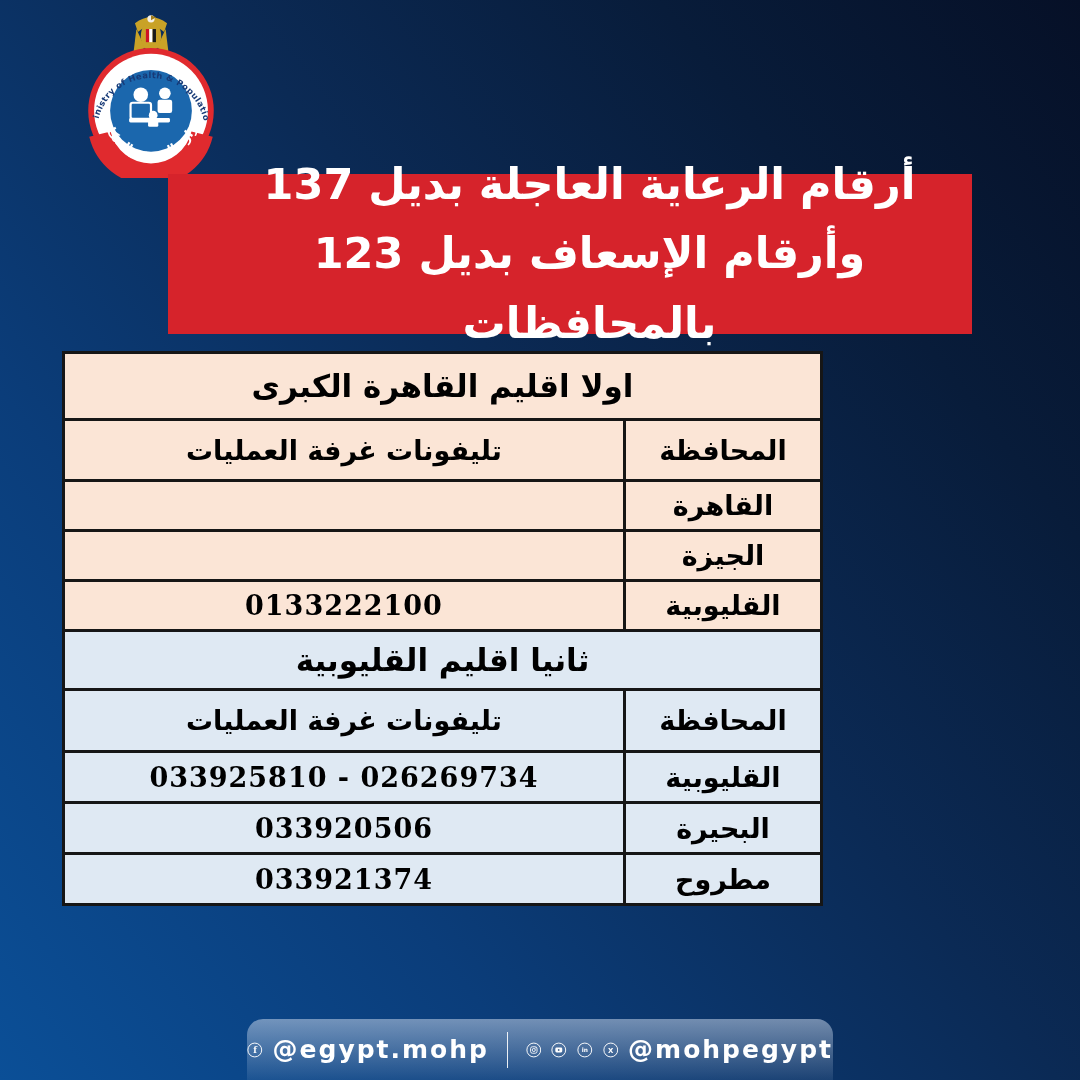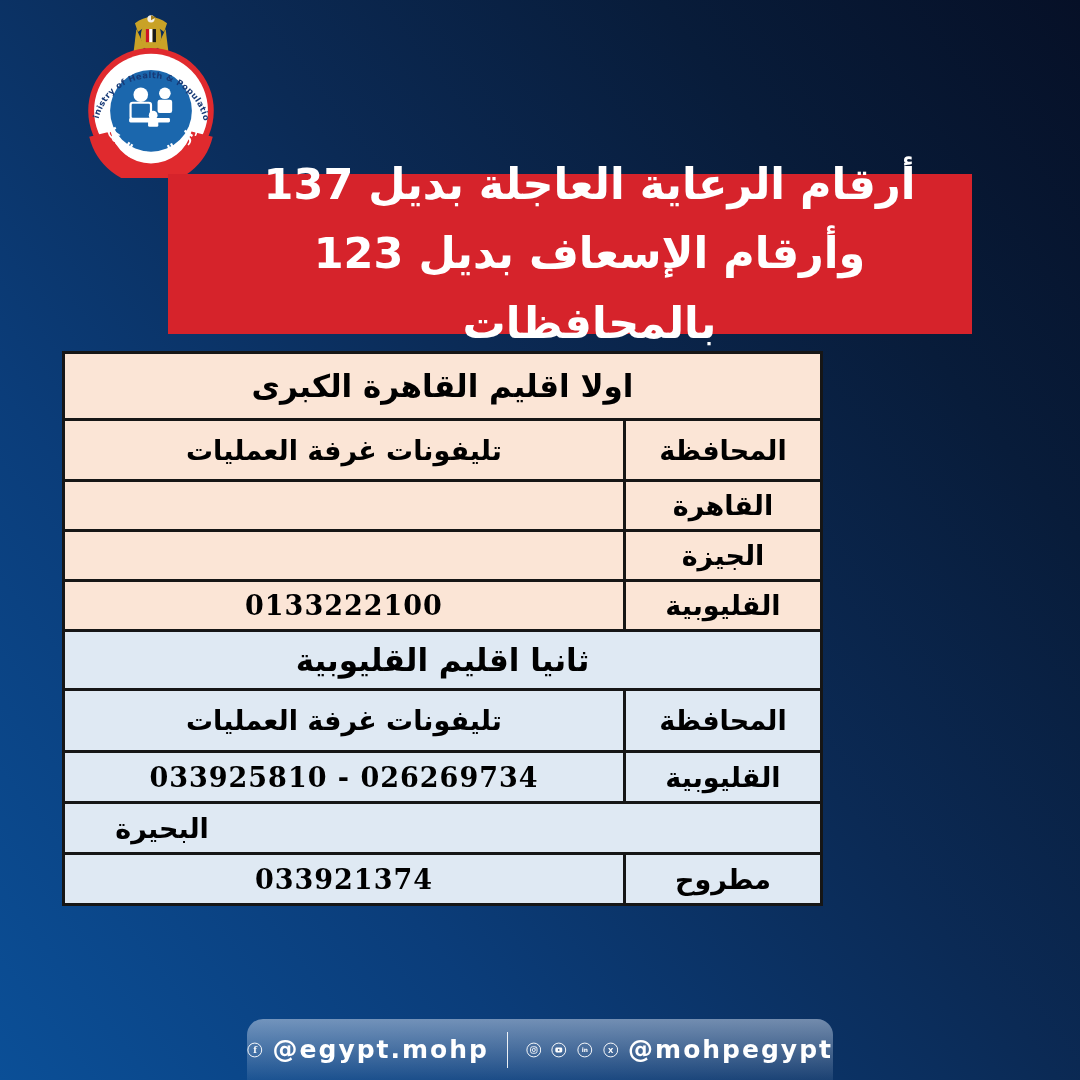--- a/index.html
+++ b/index.html
@@ -151,20 +151,21 @@
       <div class="sec-title">ثانيا اقليم القليوبية</div>
       <div class="trow head">
         <div class="cell phone">تليفونات غرفة العمليات</div>
         <div class="cell gov">المحافظة</div>
       </div>
       <div class="trow">
         <div class="cell phone num">033925810 - 026269734</div>
         <div class="cell gov">القليوبية</div>
       </div>
       <div class="trow">
+        <div class="cell phone num">033920506</div>
         <div class="cell gov">البحيرة</div>
       </div>
       <div class="trow">
         <div class="cell phone num">033921374</div>
         <div class="cell gov">مطروح</div>
       </div>
     </section>
 
   </div>
 

